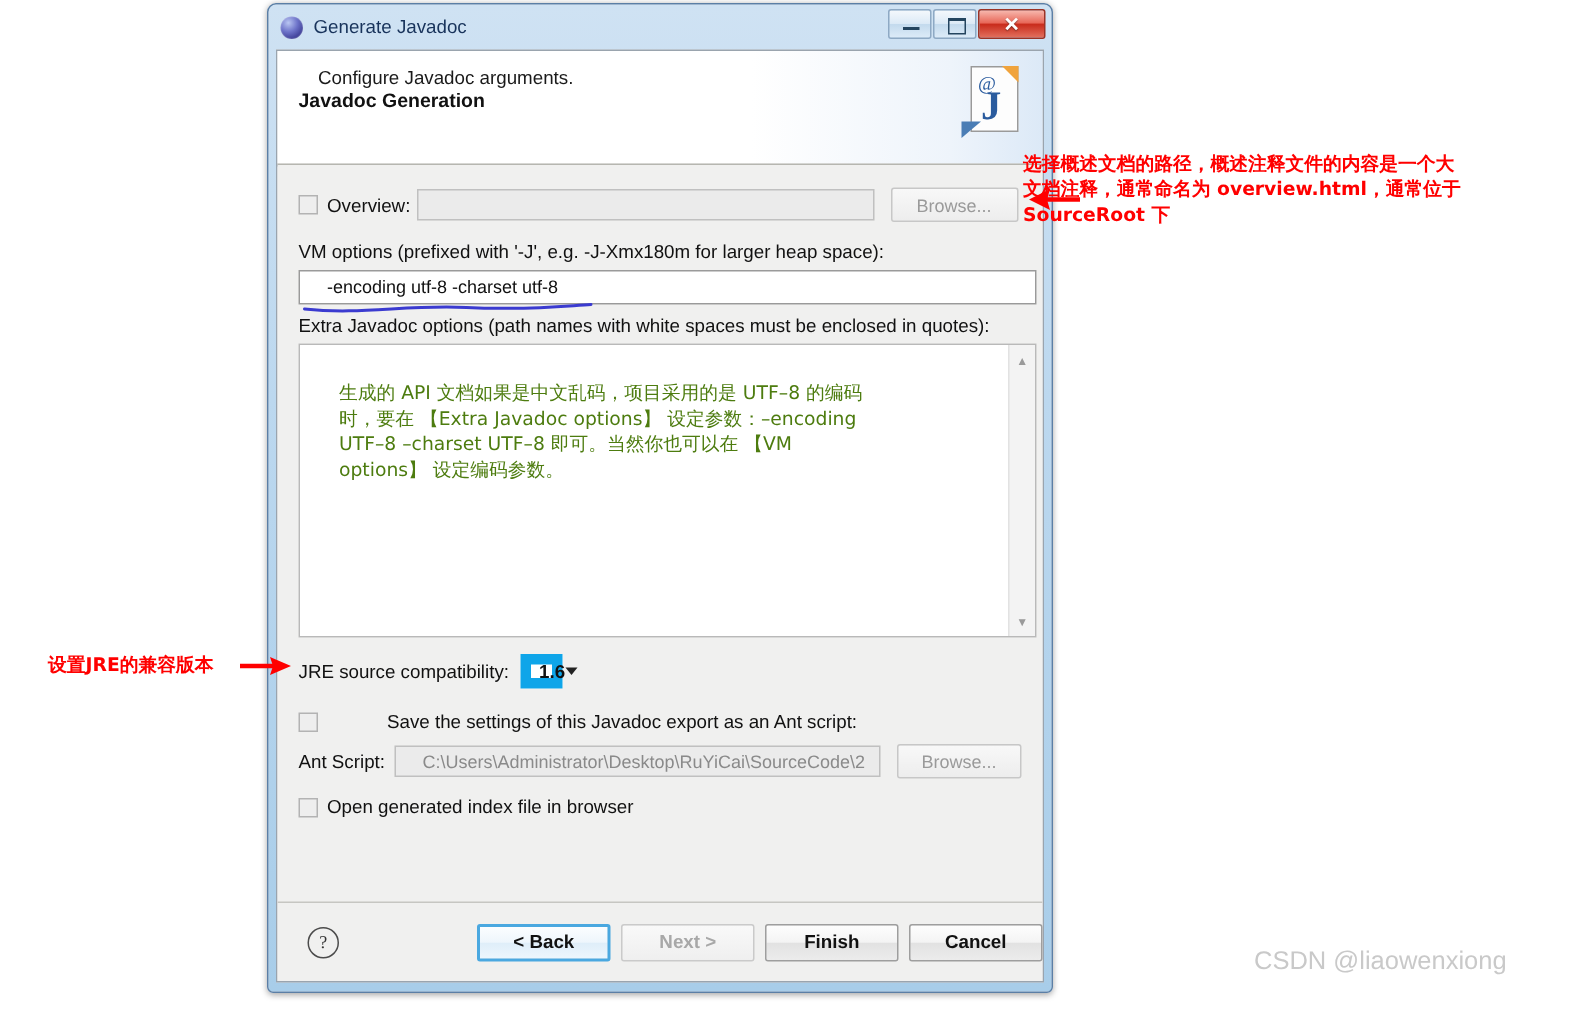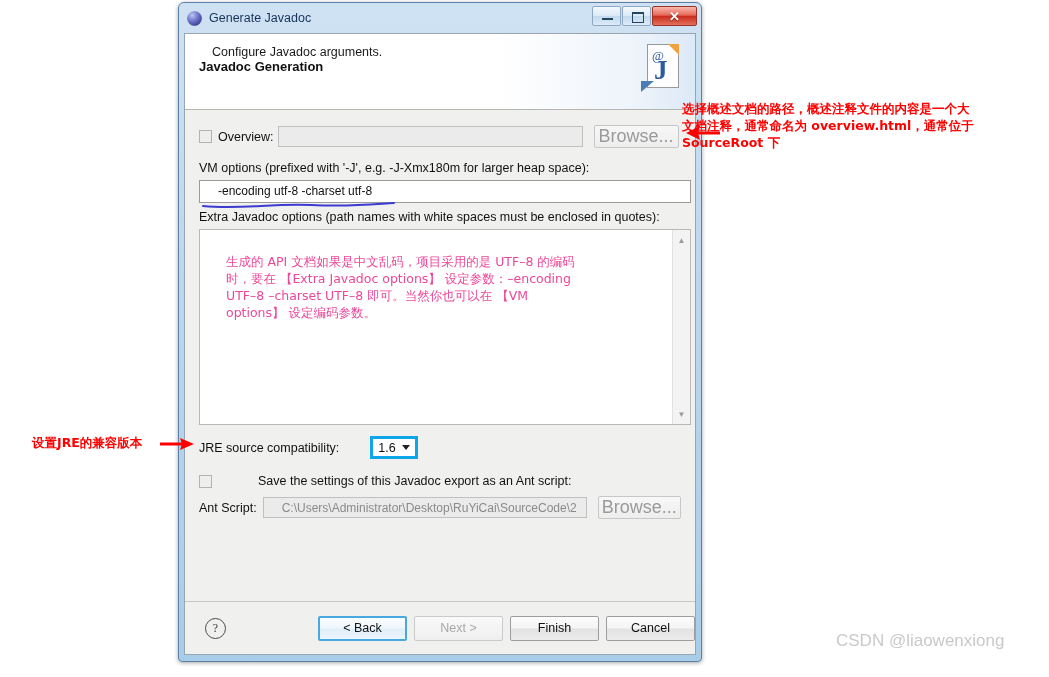--- a/index.html
+++ b/index.html
@@ -220,21 +220,21 @@
     background: #ffffff;
     border: 1px solid #9a9a9a;
     color: #111;
   }
 
   .btn {
     height: 23px;
     border: 1px solid #adadad;
     background: linear-gradient(to bottom, #fcfcfc 0%, #f2f2f2 48%, #e4e4e4 52%, #eeeeee 100%);
     box-sizing: border-box;
-    font-size: 18px;
+    font-size: 12px;
     color: #111;
     display: flex; align-items: center; justify-content: center;
     border-radius: 2px;
   }
   .btn.disabled { color: #9a9a9a; border-color: #c7c7c7;
     background: linear-gradient(to bottom, #f8f8f8, #ededed); }
 
   
   #row-overview { margin-bottom: 13px; }
   #ov-field { width: 305px; margin-left: 4px; }
@@ -257,21 +257,21 @@
     width: 492px;
     height: 196px;
     border: 1px solid #b9b9b9;
     background: #ffffff;
     box-sizing: border-box;
   }
   #extra-text {
     position: absolute;
     left: 26px; top: 23px;
     width: 420px;
-    color: #ec4899;
+    color: #4d7c0f;
     font-size: 12.5px;
     line-height: 17px;
     white-space: pre-wrap;
     font-family: "DejaVu Sans", sans-serif;
   }
   #sbar {
     position: absolute;
     right: 0; top: 0; bottom: 0;
     width: 17px;
     background: #f3f3f3;
@@ -280,31 +280,32 @@
   .sarrow {
     position: absolute;
     left: 0; right: 0;
     height: 16px;
     display: flex; align-items: center; justify-content: center;
     font-size: 8px; color: #9a9a9a;
   }
   .sarrow.up { top: 2px; }
   .sarrow.down { bottom: 2px; }
 
-  #row-jre { margin-top: 11px; gap: 23px; }
+  #row-jre { margin-top: 11px; }
   #jre-combo {
     margin-left: 8px;
-    width: 48px; height: 23px;
-    border: 3px solid #0ea5e9;
+    width: 28px; height: 23px;
+    border: 7px solid #0ea5e9;
     background: #ffffff;
     box-sizing: border-box;
     display: flex; align-items: center;
     padding: 0 5px;
     font-size: 12.5px;
     justify-content: space-between;
+    font-weight: bold;
   }
   #jre-caret {
     width: 0; height: 0;
     border-left: 4px solid transparent;
     border-right: 4px solid transparent;
     border-top: 5px solid #222;
   }
 
   #row-save { margin-top: 15px; gap: 40px; }
   #row-ant { margin-top: 8px; }
@@ -326,21 +327,21 @@
     border: 1.6px solid #4b4b4b;
     border-radius: 50%;
     margin-left: 20px;
     display: flex; align-items: center; justify-content: center;
     font-size: 12px; color: #333;
     font-family: "Liberation Serif", serif;
     flex: 0 0 auto;
   }
   #btnbar {
     margin-left: 92px;
-    display: flex; gap: 7px;
+    display: flex; gap: 7px; font-weight: bold;
   }
   .wbtn {
     width: 89px; height: 25px;
     border: 1px solid #9e9e9e;
     background: linear-gradient(to bottom, #fdfdfd 0%, #f4f4f4 48%, #e2e2e2 52%, #ececec 100%);
     display: flex; align-items: center; justify-content: center;
     font-size: 12.5px; color: #111;
     border-radius: 2px;
     box-sizing: border-box;
   }
@@ -451,20 +452,24 @@
         <div class="cbx dim"></div>
         <div class="lbl">Save the settings of this Javadoc export as an Ant script:</div>
       </div>
 
       <div class="row" id="row-ant">
         <div class="lbl">Ant Script:</div>
         <div class="tfield" id="ant-field">C:\Users\Administrator\Desktop\RuYiCai\SourceCode\2</div>
         <div class="btn disabled" id="ant-browse">Browse...</div>
       </div>
 
+      <div class="row" id="row-open">
+        <div class="cbx dim"></div>
+        <div class="lbl">Open generated index file in browser</div>
+      </div>
 
     </div>
 
     <div id="footer">
       <div id="help-icon">?</div>
       <div id="btnbar">
         <div class="wbtn focus">&lt; Back</div>
         <div class="wbtn dis">Next &gt;</div>
         <div class="wbtn">Finish</div>
         <div class="wbtn">Cancel</div>

